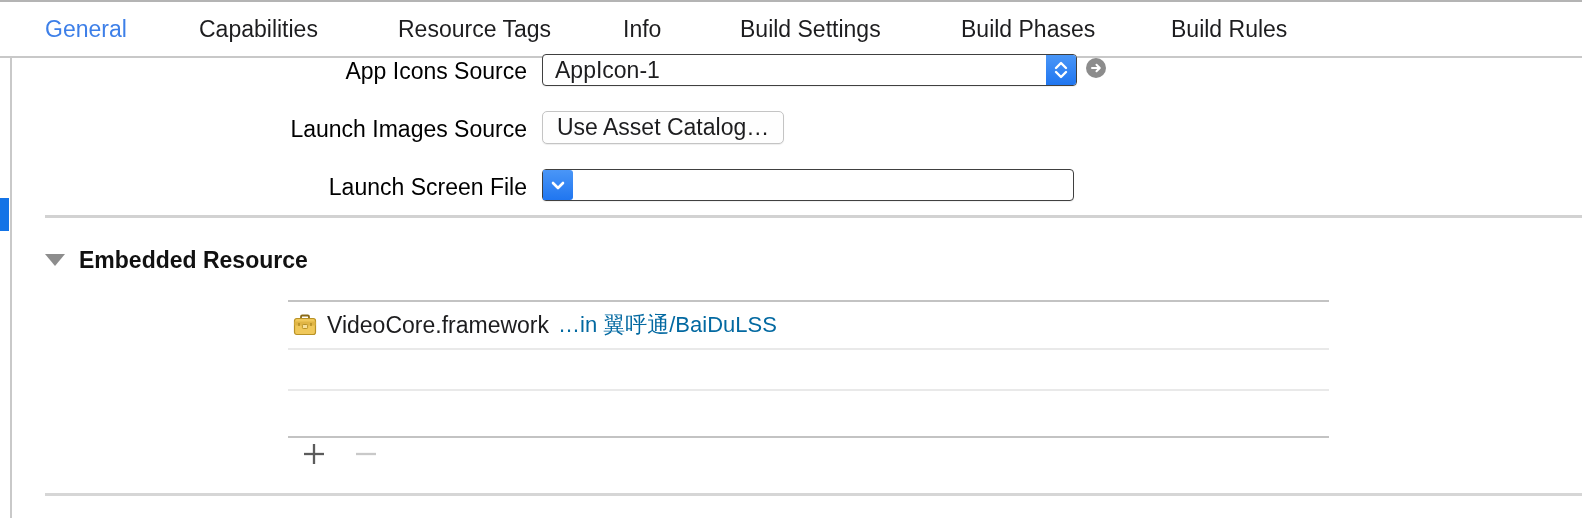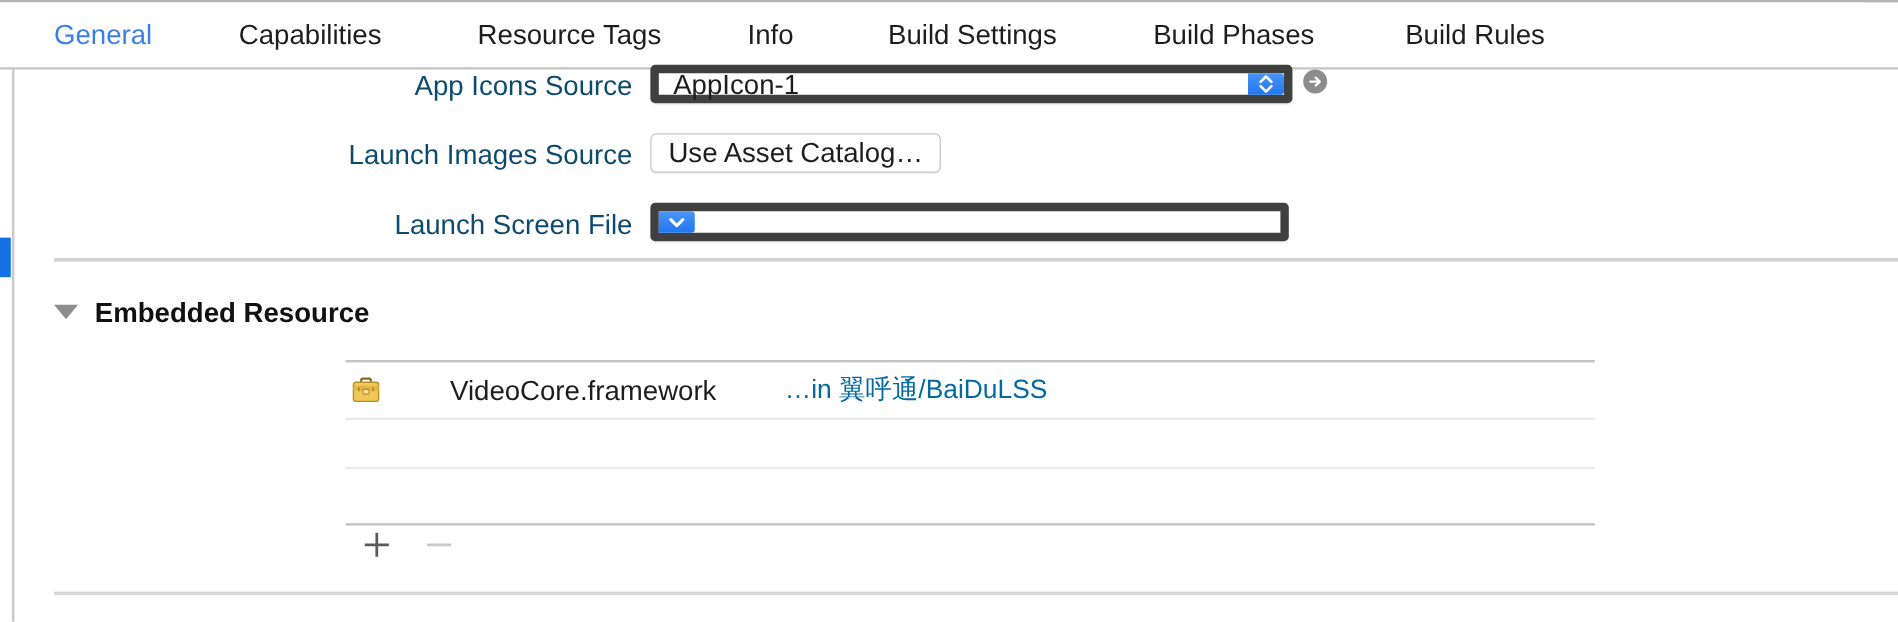--- a/index.html
+++ b/index.html
@@ -63,30 +63,30 @@
     left: 0; width: 1582px;
     height: 40px;
     display: flex;
     align-items: center;
   }
   .row-label {
     position: absolute;
     left: 0; width: 527px;
     text-align: right;
     font-size: 23px;
-    color: #0c4a6e;
+    color: #000000;
     white-space: nowrap;
   }
 
   
   .popup {
     position: absolute;
     height: 32px;
     background: #ffffff;
-    border: 7px solid #404040;
+    border: 1px solid #404040;
     border-radius: 4px;
     display: flex;
     align-items: center;
     box-shadow: 0 1px 1px rgba(0,0,0,0.06);
     cursor: default;
   }
   .popup-value {
     flex: 1;
     padding-left: 12px;
     font-size: 23px;
@@ -169,21 +169,20 @@
     width: 1041px;
   }
   .list-rule-strong { height: 2px; background: #c3c3c3; }
   .list-rule-light  { height: 2px; background: #e9e9e9; }
   .list-row {
     height: 46px;
     display: flex;
     align-items: center;
     padding-left: 4px;
     cursor: default;
-    gap: 48px;
   }
   .list-row.empty { height: 39px; }
   .list-row.empty2 { height: 45px; }
 
   .fw-icon { width: 26px; height: 26px; margin-right: 9px; flex: none; }
   .fw-name {
     font-size: 23px;
     color: #1d1d1f;
     white-space: nowrap;
   }

